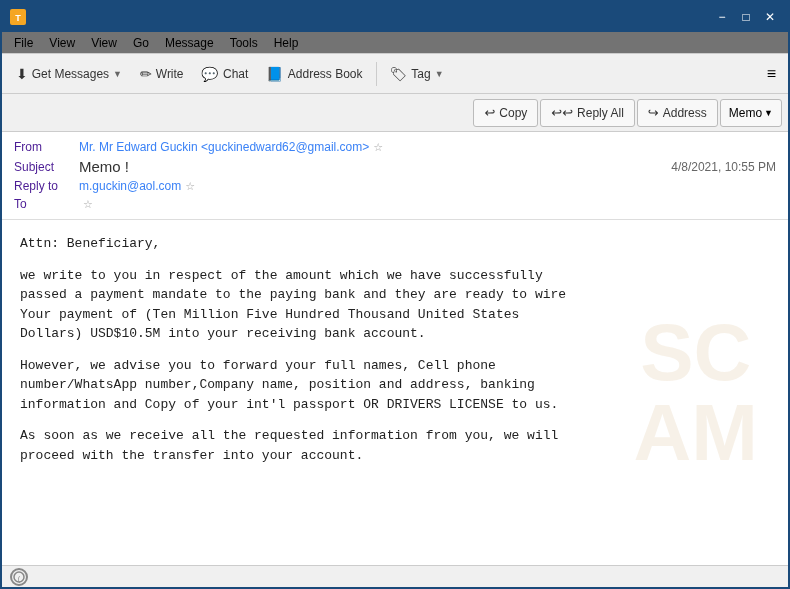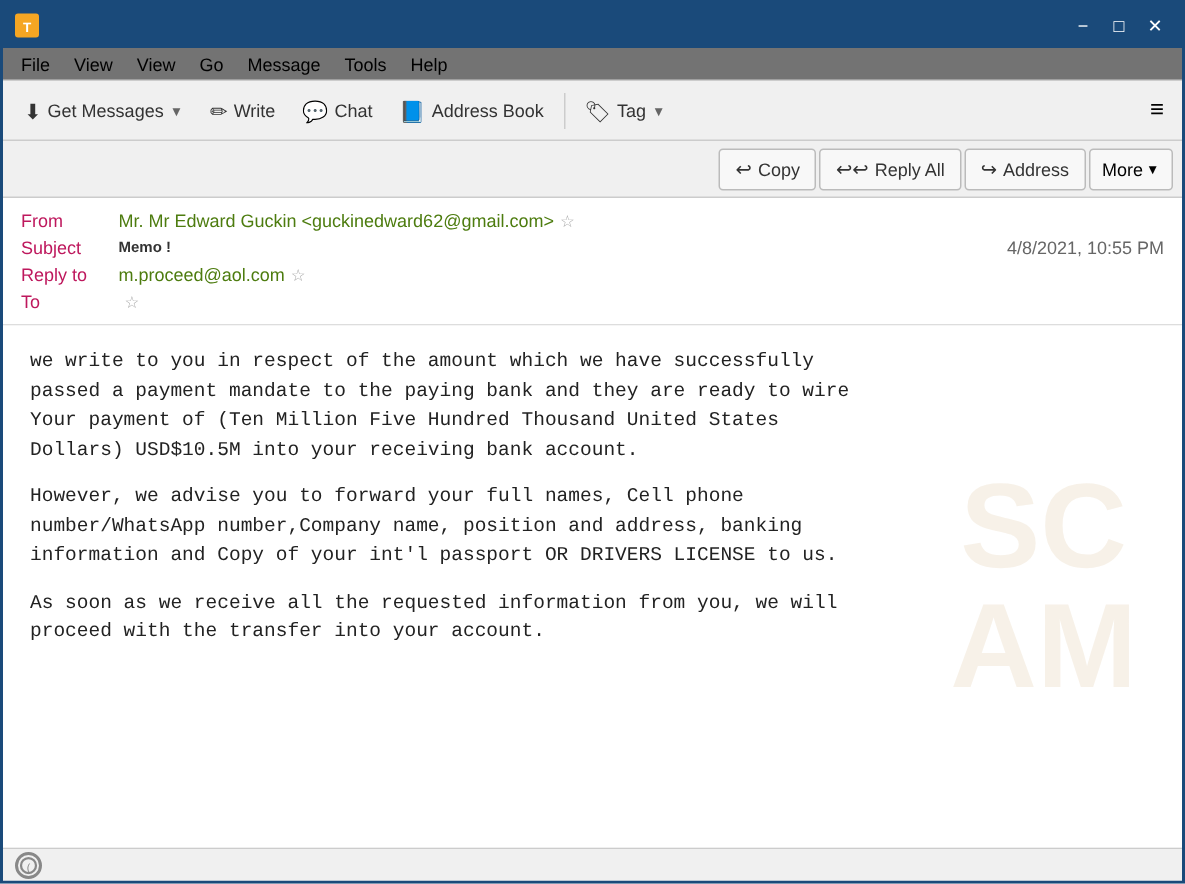--- a/index.html
+++ b/index.html
@@ -168,34 +168,34 @@
       border-bottom: 1px solid #ddd;
       flex-shrink: 0;
     }
     .header-row {
       display: flex;
       align-items: center;
       padding: 2px 0;
       font-size: 12.5px;
     }
     .header-label {
-      color: #be185d;
+      color: #4c1d95;
       min-width: 65px;
       font-size: 12px;
     }
     .header-value {
       color: #333;
       font-size: 12px;
     }
     .header-value.subject {
-      font-weight: bold;
-      font-size: 10px;
+      font-weight: normal;
+      font-size: 15px;
     }
     .header-value.blue-link {
-      color: #4d7c0f;
+      color: #3b82f6;
     }
     .star-icon {
       margin-left: 4px;
       color: #aaa;
       cursor: pointer;
       font-size: 11px;
     }
     .header-date {
       margin-left: auto;
       color: #666;
@@ -324,52 +324,53 @@
     </button>
     <button class="action-btn">
       <span style="font-size:13px;">↩↩</span>
       <span>Reply All</span>
     </button>
     <button class="action-btn">
       <span style="font-size:13px;">↪</span>
       <span>Address</span>
     </button>
     <button class="more-btn">
-      <span>More</span>
+      <span>Memo</span>
       <span style="font-size:9px;">▼</span>
     </button>
   </div>
 
   <div class="email-header">
     <div class="header-row">
       <span class="header-label">From</span>
       <span class="header-value blue-link">Mr. Mr Edward Guckin &lt;guckinedward62@gmail.com&gt;</span>
       <span class="star-icon">☆</span>
     </div>
     <div class="header-row">
       <span class="header-label">Subject</span>
       <span class="header-value subject">Memo !</span>
       <span class="header-date">4/8/2021, 10:55 PM</span>
     </div>
     <div class="header-row">
       <span class="header-label">Reply to</span>
-      <span class="header-value blue-link">m.proceed@aol.com</span>
+      <span class="header-value blue-link">m.guckin@aol.com</span>
       <span class="star-icon">☆</span>
     </div>
     <div class="header-row">
       <span class="header-label">To</span>
       <span class="star-icon">☆</span>
     </div>
   </div>
 
   <div class="email-body-container">
     <div class="watermark">
       SC<br>AM
     </div>
     <div class="email-body">
+      <p>Attn: Beneficiary,</p>
       <p>we write to you in respect of the amount which we have successfully<br>
 passed a payment mandate to the paying bank and they are ready to wire<br>
 Your payment of (Ten Million Five Hundred Thousand United States<br>
 Dollars) USD$10.5M into your receiving bank account.</p>
       <p>However, we advise you to forward your full names, Cell phone<br>
 number/WhatsApp number,Company name, position and address, banking<br>
 information and Copy of your int'l passport OR DRIVERS LICENSE to us.</p>
       <p>As soon as we receive all the requested information from you, we will<br>
 proceed with the transfer into your account.</p>
 

